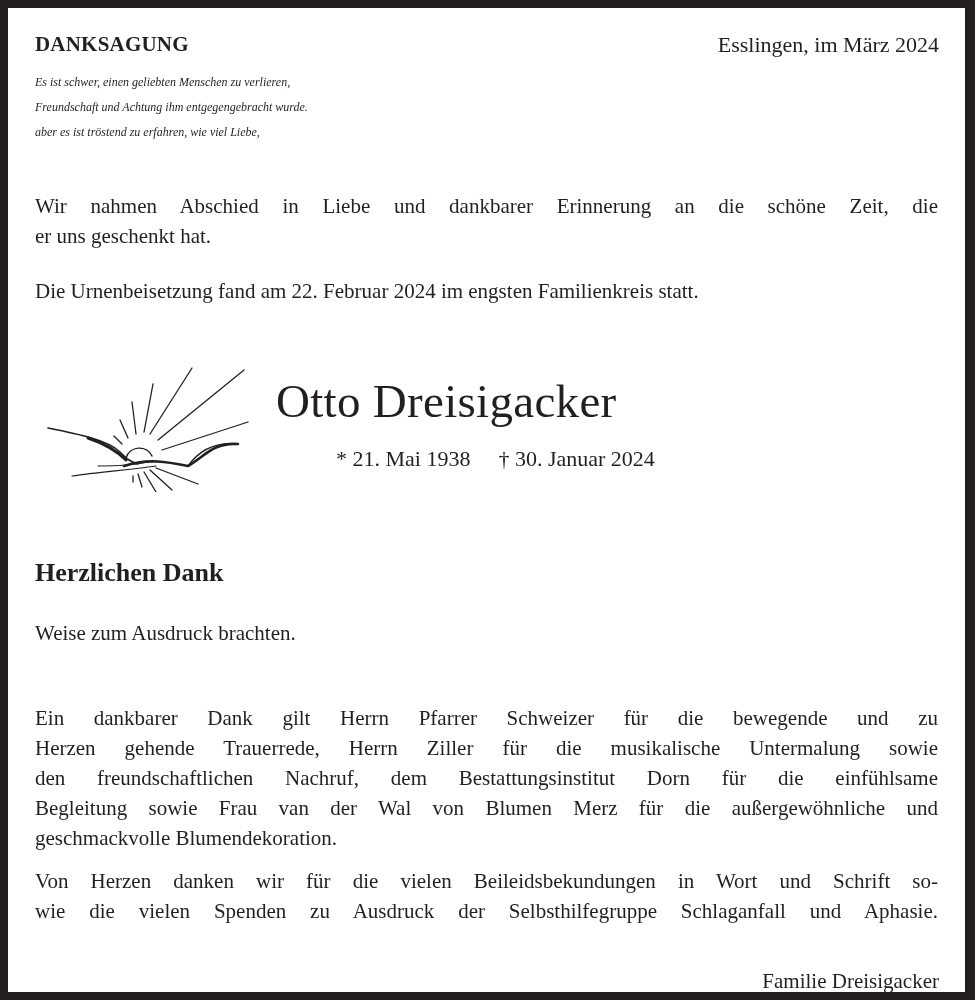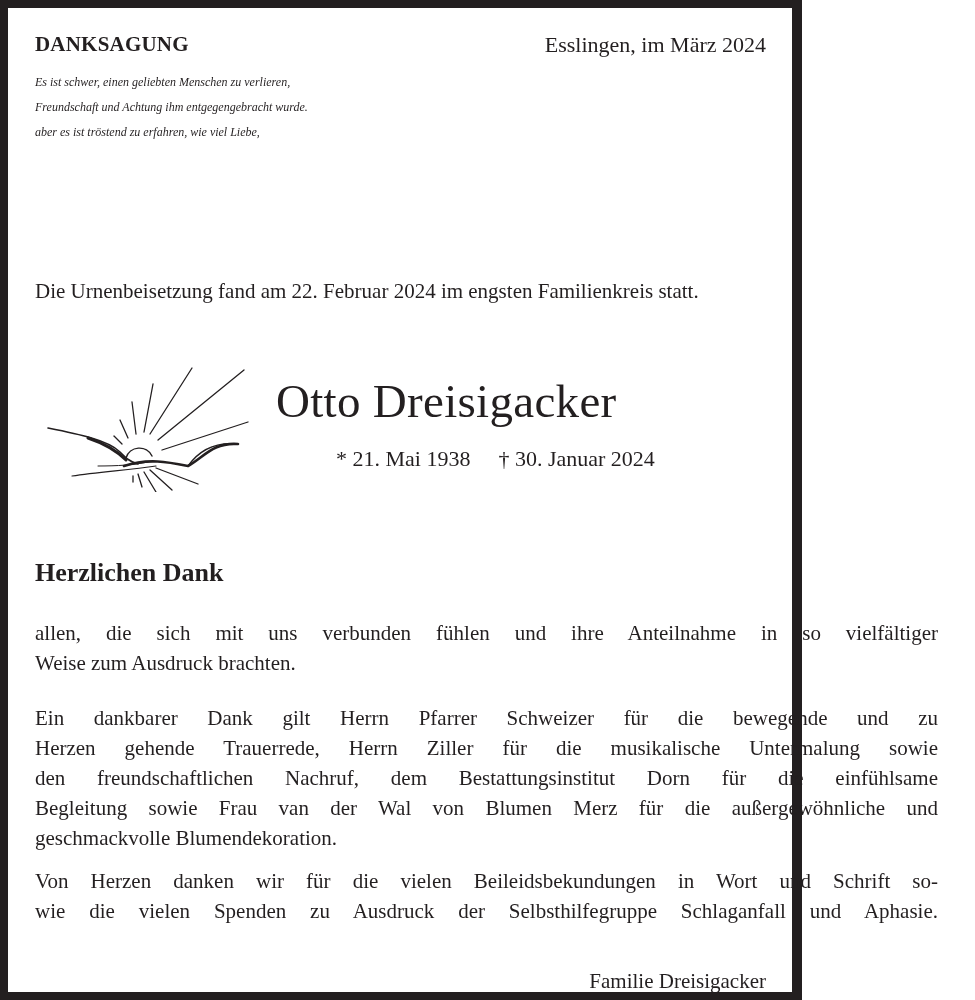--- a/index.html
+++ b/index.html
@@ -1,19 +1,19 @@
 <!DOCTYPE html>
 <html><head>
 <meta charset="utf-8">
 <style>
   html, body { margin: 0; padding: 0; background: #ffffff; }
   body { width: 975px; height: 1000px; overflow: hidden; }
   .frame {
     position: absolute; left: 0; top: 0;
-    width: 802px; height: 1000px; box-sizing: border-box;
+    width: 975px; height: 1000px; box-sizing: border-box;
     border-style: solid; border-color: #231f20;
     border-width: 8px 10px 8px 8px;
     background: #ffffff;
     font-family: "Liberation Serif", "DejaVu Serif", serif;
     color: #231f20;
   }
   .abs { position: absolute; margin: 0; white-space: nowrap; }
   .header-left { left: 27px; top: 24px; font-size: 21px; font-weight: bold; letter-spacing: 0.2px; }
   .header-right { right: 26px; top: 24px; font-size: 22px; }
   .motto { left: 27px; top: 62px; font-size: 12px; font-style: italic; line-height: 25px; }
@@ -40,20 +40,24 @@
 
   <h1 class="abs header-left">DANKSAGUNG</h1>
   <div class="abs header-right">Esslingen, im März 2024</div>
 
   <div class="abs motto">
     <span>Es ist schwer, einen geliebten Menschen zu verlieren,</span>
     <span>Freundschaft und Achtung ihm entgegengebracht wurde.</span>
     <span>aber es ist tröstend zu erfahren, wie viel Liebe,</span>
   </div>
 
+  <div class="abs p p1">
+    <span class="ln">Wir nahmen Abschied in Liebe und dankbarer Erinnerung an die schöne Zeit, die</span>
+    <span class="ln last">er uns geschenkt hat.</span>
+  </div>
 
   <div class="abs p p2">
     <span class="ln last">Die Urnenbeisetzung fand am 22. Februar 2024 im engsten Familienkreis statt.</span>
   </div>
 
   <svg class="emblem" viewBox="0 0 214 130" xmlns="http://www.w3.org/2000/svg">
     <g stroke="#231f20" stroke-linecap="round" fill="none">
 
       <line x1="112" y1="72" x2="154" y2="6" stroke-width="1.3"></line>
       <line x1="120" y1="78" x2="206" y2="8" stroke-width="1.3"></line>
@@ -83,21 +87,20 @@
   </svg>
 
   <div class="abs name">Otto Dreisigacker</div>
   <div class="abs dates">
     <span>* 21. Mai 1938</span><span class="gap"></span><span>† 30. Januar 2024</span>
   </div>
 
   <h2 class="abs section-title">Herzlichen Dank</h2>
 
   <div class="abs p p3">
-    <span class="ln">allen, die sich mit uns verbunden fühlen und ihre Anteilnahme in so vielfältiger</span>
     <span class="ln last">Weise zum Ausdruck brachten.</span>
   </div>
 
   <div class="abs p p4">
     <span class="ln">Ein dankbarer Dank gilt Herrn Pfarrer Schweizer für die bewegende und zu</span>
     <span class="ln">Herzen gehende Trauerrede, Herrn Ziller für die musikalische Untermalung sowie</span>
     <span class="ln">den freundschaftlichen Nachruf, dem Bestattungsinstitut Dorn für die einfühlsame</span>
     <span class="ln">Begleitung sowie Frau van der Wal von Blumen Merz für die außergewöhnliche und</span>
     <span class="ln last">geschmackvolle Blumendekoration.</span>
   </div>

